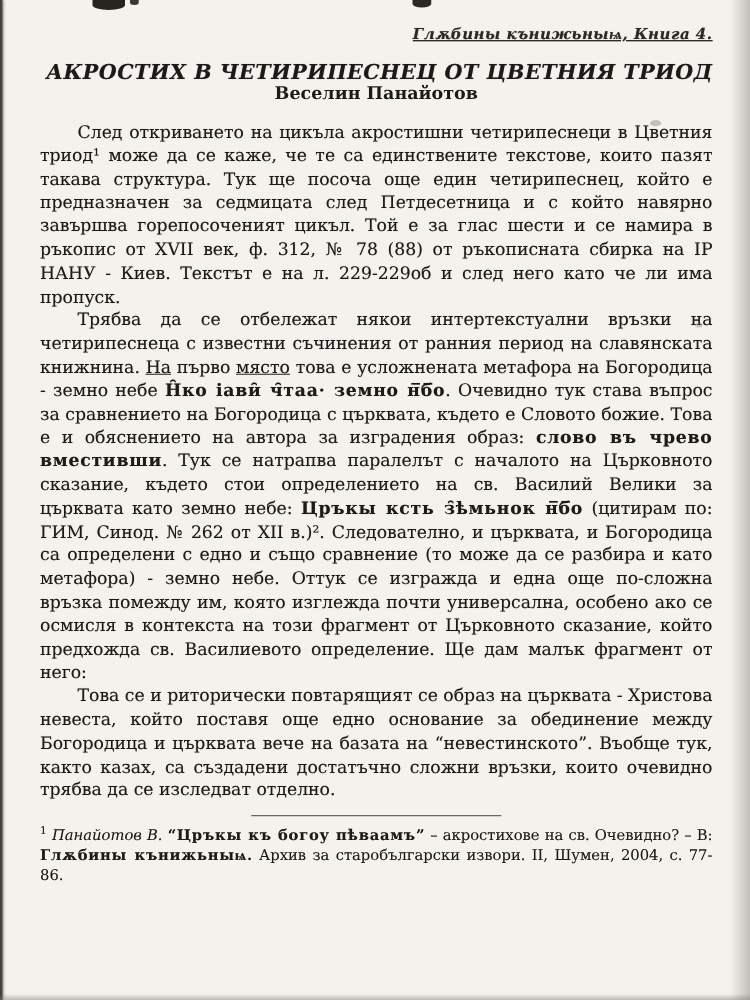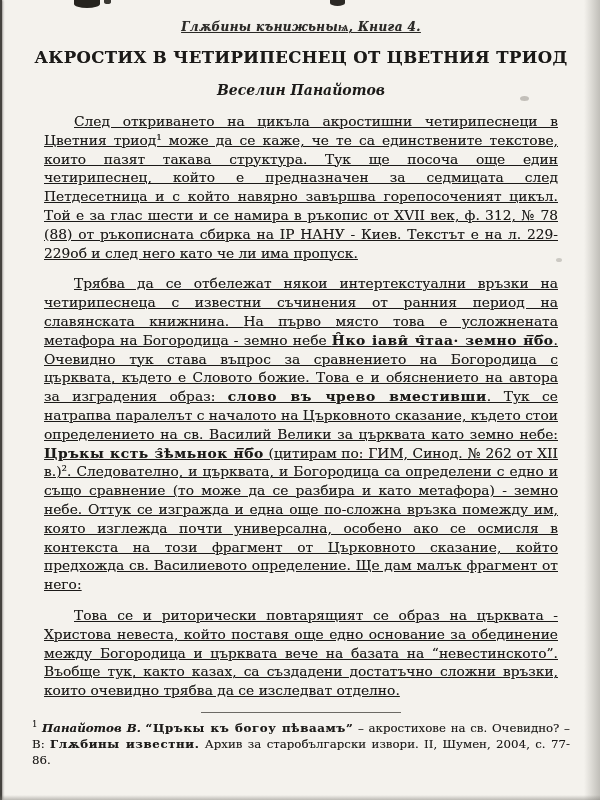--- a/index.html
+++ b/index.html
@@ -1,38 +1,38 @@
 <!DOCTYPE html>
 <html><head>
 <meta charset="utf-8">
 <style>
   html,body{margin:0;padding:0;}
   body{width:600px;height:800px;background:#d8d6d1;font-family:"DejaVu Serif","Liberation Serif",serif;}
   .scan-page{position:relative;width:600px;height:800px;background:#f4f2ed;overflow:hidden;color:#1b1a18;}
   .content{position:absolute;left:32px;right:30px;top:20px;}
 
-  .running-head{text-align:center;font-size:12px;font-weight:bold;font-style:italic;
+  .running-head{text-align:right;font-size:12px;font-weight:bold;font-style:italic;
     text-decoration:underline;letter-spacing:0.4px;color:#2a2926;
     text-shadow:0 0 0.7px rgba(40,38,34,0.55);}
-  .title{margin-top:13px;text-align:center;font-size:16.5px;font-weight:bold;
-    letter-spacing:0.4px;text-shadow:0 0 0.6px rgba(30,28,25,0.5);}
-  .author{margin-top:15px;text-align:center;font-size:14px;font-weight:bold;font-style:italic;}
+  .title{margin-top:13px;text-align:right;font-size:16.5px;font-weight:bold;
+    letter-spacing:0.4px;text-shadow:0 0 0.6px rgba(30,28,25,0.5);font-style:italic;}
+  .author{text-align:center;font-size:14px;font-weight:bold;}
 
   .bodytext{margin-top:14px;}
-  .bodytext p{margin:12px;font-size:13.8px;line-height:18.8px;text-align:justify;
-    text-indent:30px;text-shadow:0 0 0.6px rgba(35,33,30,0.45);text-decoration:underline;}
+  .bodytext p{margin:0;font-size:13.8px;line-height:18.8px;text-align:justify;
+    text-indent:30px;text-shadow:0 0 0.6px rgba(35,33,30,0.45);}
   .cs{font-weight:bold;letter-spacing:0.6px;}
   .u{text-decoration:underline;text-decoration-color:rgba(60,58,54,0.7);}
   .quote{font-weight:bold;word-spacing:6px;letter-spacing:0.7px;}
 
   .fn-sep{margin-top:10px;width:200px;border:none;border-top:1.5px solid #6b6964;height:0;}
   .footnotes{margin-top:6px;}
   .footnotes p{margin:0;font-size:11.8px;line-height:15.8px;text-align:justify;
     text-shadow:0 0 0.5px rgba(35,33,30,0.4);}
-  .fn-author{font-weight:bold;font-style:italic;}
+  .fn-author{font-weight:normal;font-style:italic;}
   sup{font-size:8.5px;line-height:0;}
 
   
   .edge-left{position:absolute;left:0;top:0;width:2px;height:800px;background:#44423e;box-shadow:1px 0 2px rgba(60,58,54,0.5);}
   .edge-right{position:absolute;right:0;top:0;width:16px;height:800px;
     background:linear-gradient(to right,rgba(170,168,162,0),rgba(150,148,142,0.55));}
   .edge-bottom{position:absolute;bottom:0;left:0;width:600px;height:5px;
     background:linear-gradient(to top,rgba(120,118,112,0.45),rgba(120,118,112,0));}
   .blot-a{position:absolute;left:74px;top:0;width:26px;height:8px;background:#26241f;border-radius:0 0 60% 60%;}
   .blot-b{position:absolute;left:104px;top:0;width:7px;height:4px;background:#3a3833;border-radius:0 0 50% 50%;}
@@ -61,21 +61,21 @@
 
 
       <p><span>Това се и риторически повтарящият се образ на църквата - Христова невеста, който поставя още едно основание за обединение между Богородица и църквата вече на базата на “невестинското”. Въобще тук, както казах, са създадени достатъчно сложни връзки, които очевидно трябва да се изследват отделно.</span></p>
 
     </div>
 
     <hr class="fn-sep">
 
     <div class="footnotes">
 
-      <p><sup>1</sup><span>&nbsp;</span><span class="fn-author">Панайотов В.</span><span> </span><span class="cs">“Цръкы къ богоу пѣваамъ”</span><span> – акростихове на св. Очевидно? – В: </span><span class="cs">Глѫбины известни.</span><span> Архив за старобългарски извори. II, Шумен, 2004, с. 77-86.</span></p>
+      <p><sup>1</sup><span>&nbsp;</span><span class="fn-author">Панайотов В.</span><span> </span><span class="cs">“Цръкы къ богоу пѣваамъ”</span><span> – акростихове на св. Очевидно? – В: </span><span class="cs">Глѫбины кънижьныѩ.</span><span> Архив за старобългарски извори. II, Шумен, 2004, с. 77-86.</span></p>
 
     </div>
 
   </div>
 
   <div class="edge-left"></div>
   <div class="edge-right"></div>
   <div class="edge-bottom"></div>
   <div class="blot-a"></div>
   <div class="blot-b"></div>

